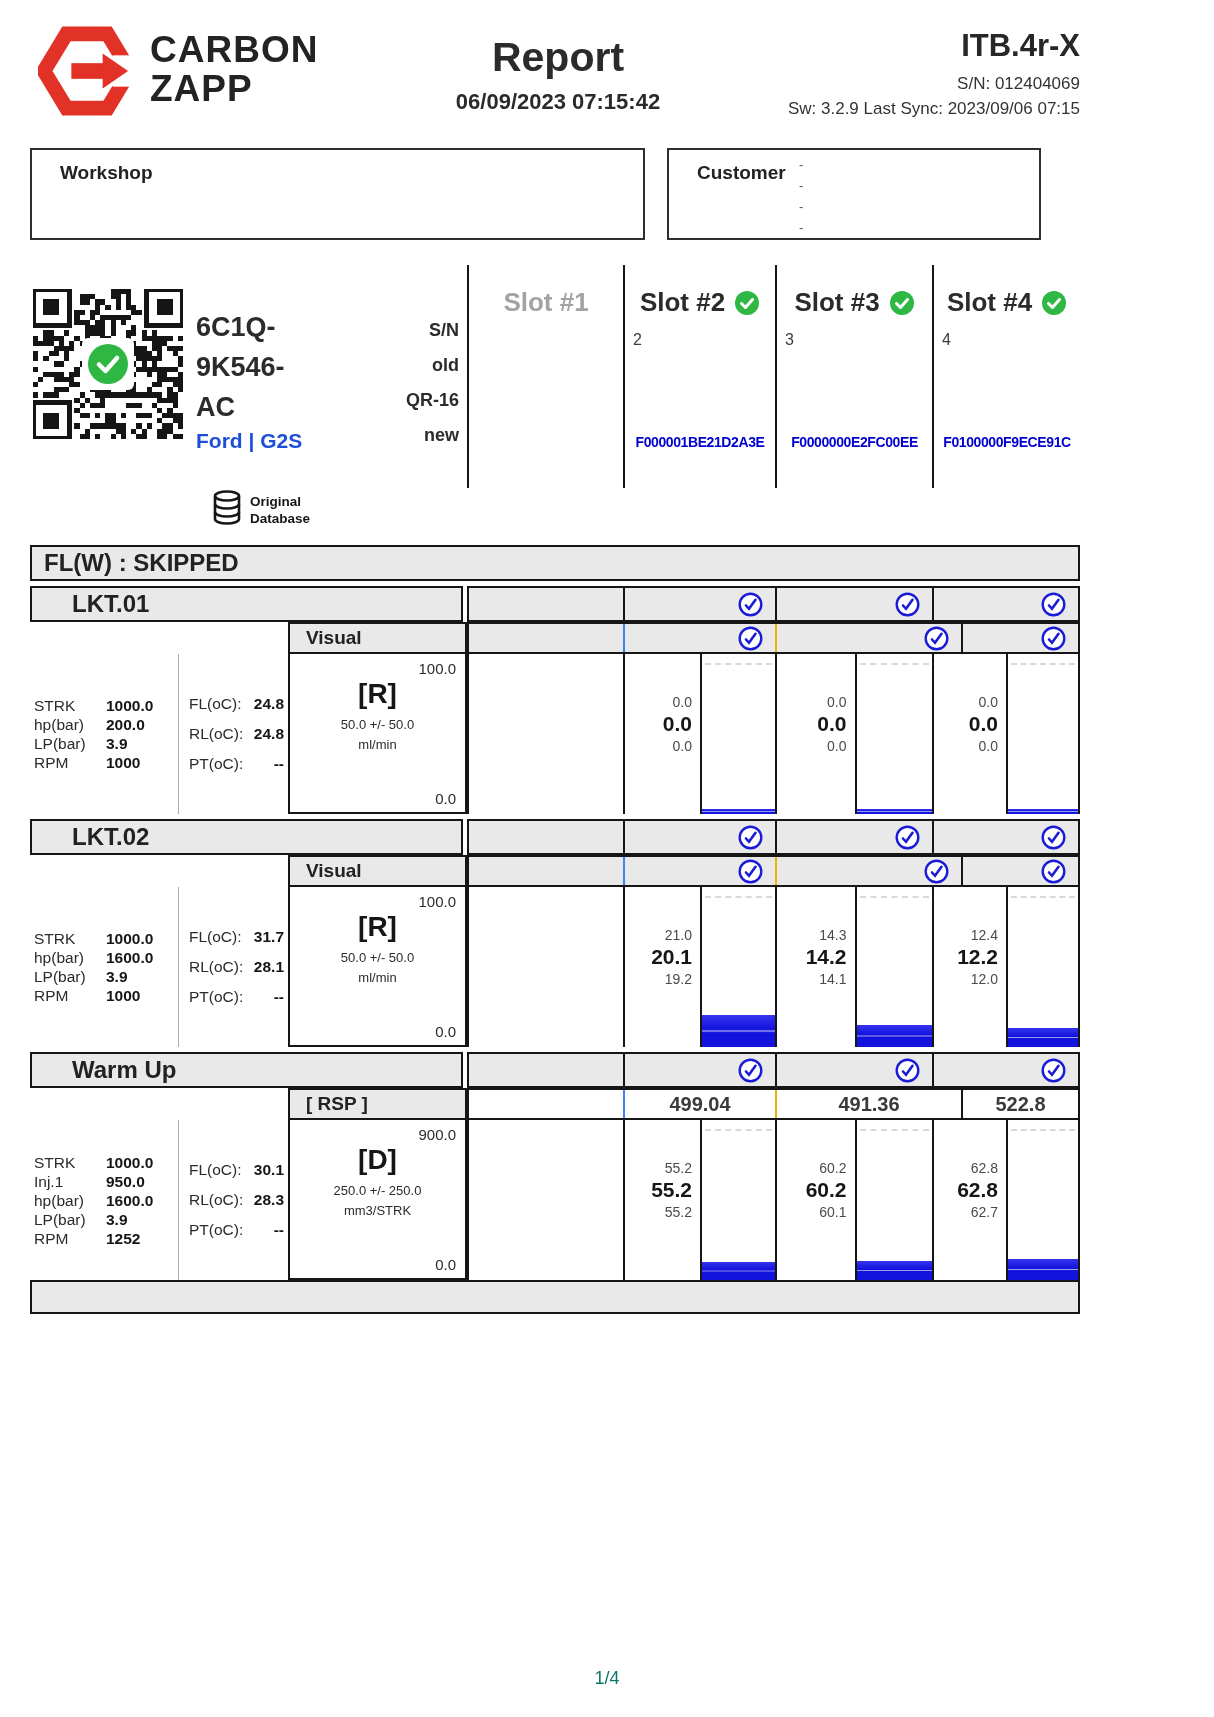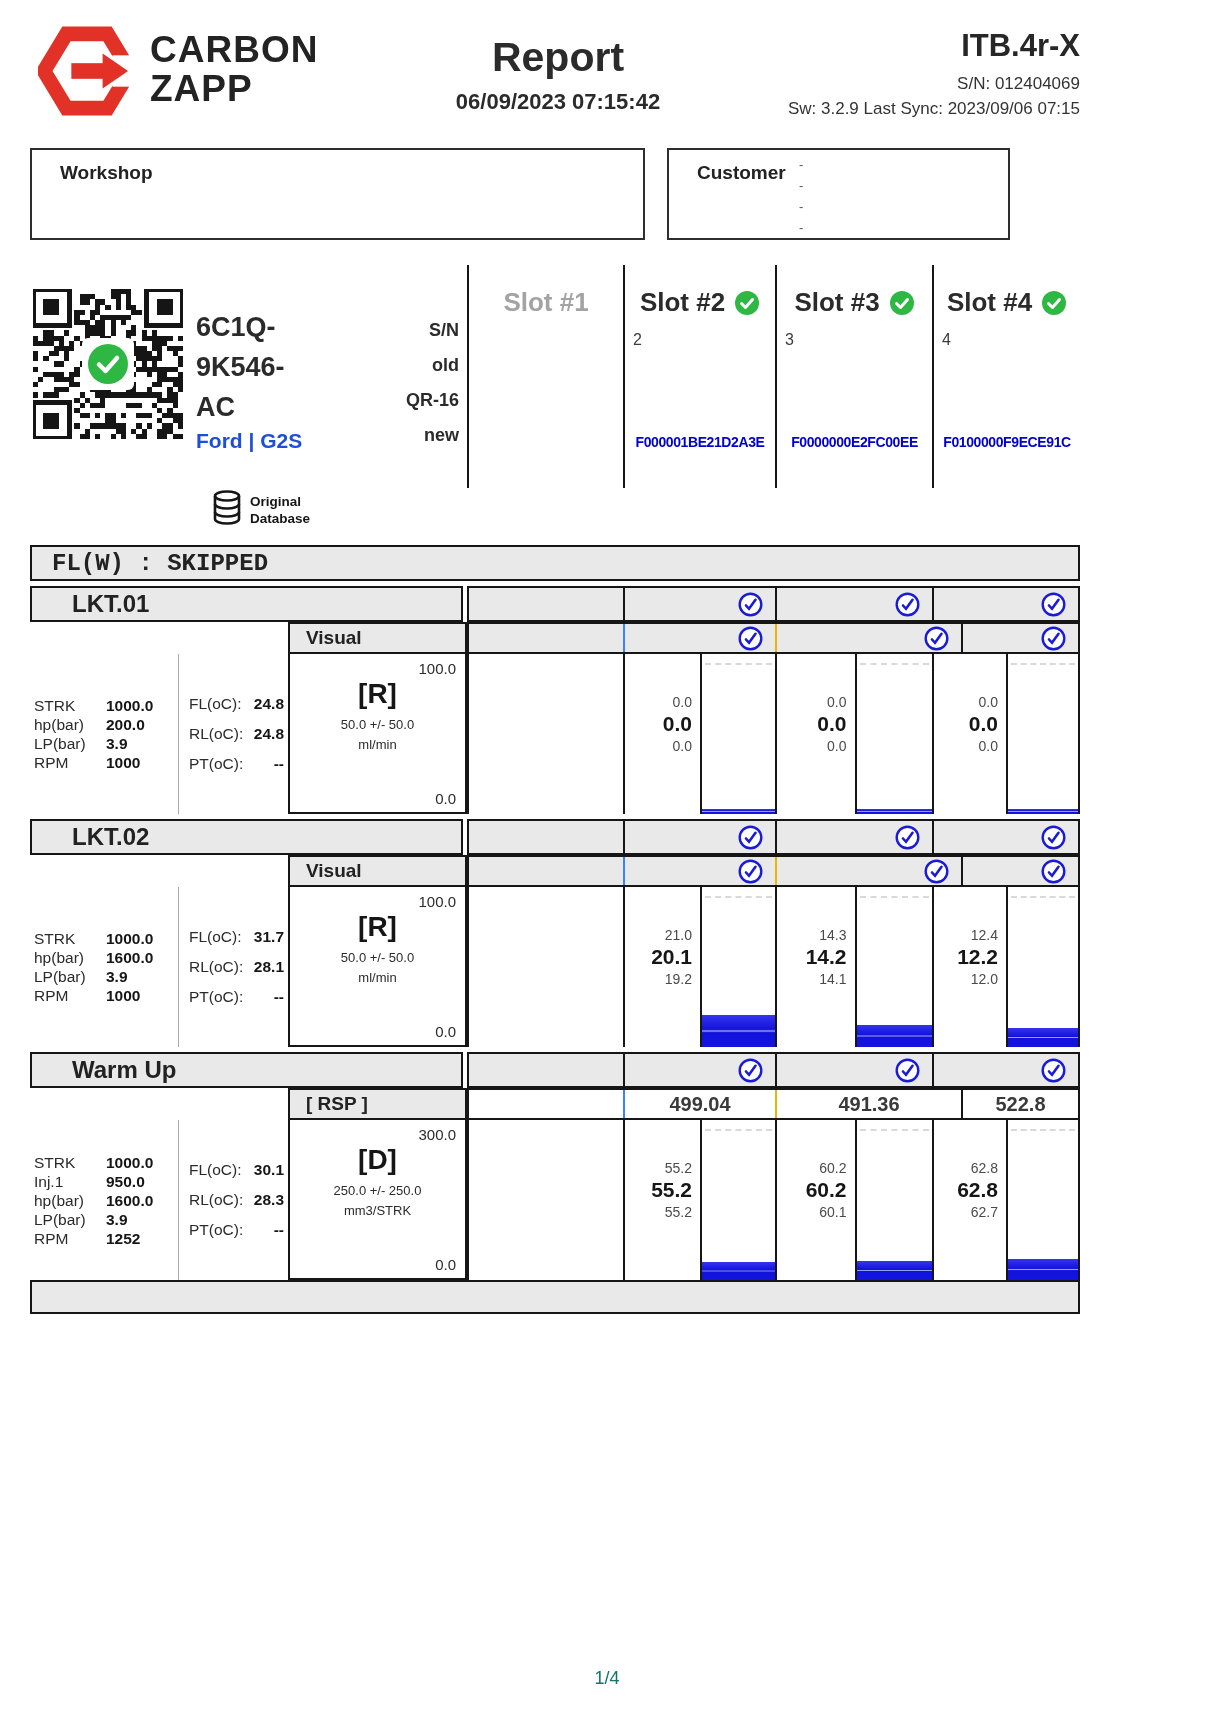--- a/index.html
+++ b/index.html
@@ -13,21 +13,21 @@
   .title-block .title { font-size:41px; font-weight:700; color:#2b2b2b; }
   .title-block .datetime { margin-top:8px; font-size:22px; font-weight:700; color:#2b2b2b; }
   .device-block { position:absolute; right:134px; top:28px; text-align:right; }
   .device-block .model { font-size:31px; font-weight:700; color:#272727; }
   .device-block .serial { margin-top:10px; font-size:17px; color:#333; }
   .device-block .sync { margin-top:5px; font-size:17px; color:#333; }
 
   
   .infobox { position:absolute; top:148px; height:92px; border:2.5px solid #2e2e2e; background:#fff; }
   .infobox.workshop { left:30px; width:615px; }
-  .infobox.customer { left:667px; width:343px; }
+  .infobox.customer { left:667px; width:374px; }
   .infobox .label { position:absolute; left:28px; top:12px; font-size:19px; font-weight:700; color:#222; }
   .cust-dashes { position:absolute; left:130px; top:8px; display:flex; flex-direction:column; gap:8px; }
   .cust-dashes div { font-size:13px; color:#555; line-height:13px; }
 
   
   .table { position:absolute; left:30px; top:265px; width:1050px; }
 
   
   .slothdr { display:flex; height:223px; }
   .sh-left { width:437px; position:relative; }
@@ -47,21 +47,21 @@
   .side-block { position:absolute; right:8px; top:48px; text-align:right; }
   .side-block div { font-size:18px; font-weight:700; color:#2b2b2b; line-height:35px; }
 
   
   .od-row { height:57px; position:relative; }
   .od-block { position:absolute; left:182px; top:2px; display:flex; align-items:center; gap:8px; }
   .od-text div { font-size:13.5px; font-weight:800; color:#161616; line-height:17px; }
 
   
   .graybar { height:36px; background:#e9e9e9; border:2px solid #161616; display:flex; align-items:center; }
-  .graybar .biglabel { font-size:24px; font-weight:700; color:#222; padding-left:20px;font-family:Liberation Mono, monospace; }
+  .graybar .biglabel { font-size:24px; font-weight:700; color:#222; padding-left:12px; }
 
   
   .secbar { display:flex; height:36px; margin-top:5px; }
   .secbar-label { width:433px; margin-right:4px; background:#e9e9e9; border:2px solid #161616; display:flex; align-items:center; }
   .secbar-label span { font-size:24px; font-weight:700; color:#222; padding-left:40px; }
   .secbar-slots { width:613px; background:#e9e9e9; border:2px solid #161616; display:flex; }
   .sb-cell { display:flex; align-items:center; justify-content:flex-end; padding-right:12px; }
   .sb-cell.c1 { width:154px; } .sb-cell.c2 { width:152px; border-left:2px solid #161616; }
   .sb-cell.c3 { width:157px; border-left:2px solid #161616; } .sb-cell.c4 { flex:1; border-left:2px solid #161616; }
 
@@ -928,21 +928,21 @@
           <div class="trow">
               <span class="tlabel">RL(oC):</span>
               <span class="tval">28.3</span>
             </div>
           <div class="trow">
               <span class="tlabel">PT(oC):</span>
               <span class="tval">--</span>
             </div>
         </div>
         <div class="d-chart">
-          <div class="c-ymax">300.0</div>
+          <div class="c-ymax">900.0</div>
           <div class="c-center">
             <div class="c-mode">[D]</div>
             <div class="c-tol">250.0 +/- 250.0</div>
             <div class="c-unit">mm3/STRK</div>
           </div>
           <div class="c-ymin">0.0</div>
         </div>
         <div class="d-slot s1"></div>
         <div class="d-slot s2">
           <div class="nums">

